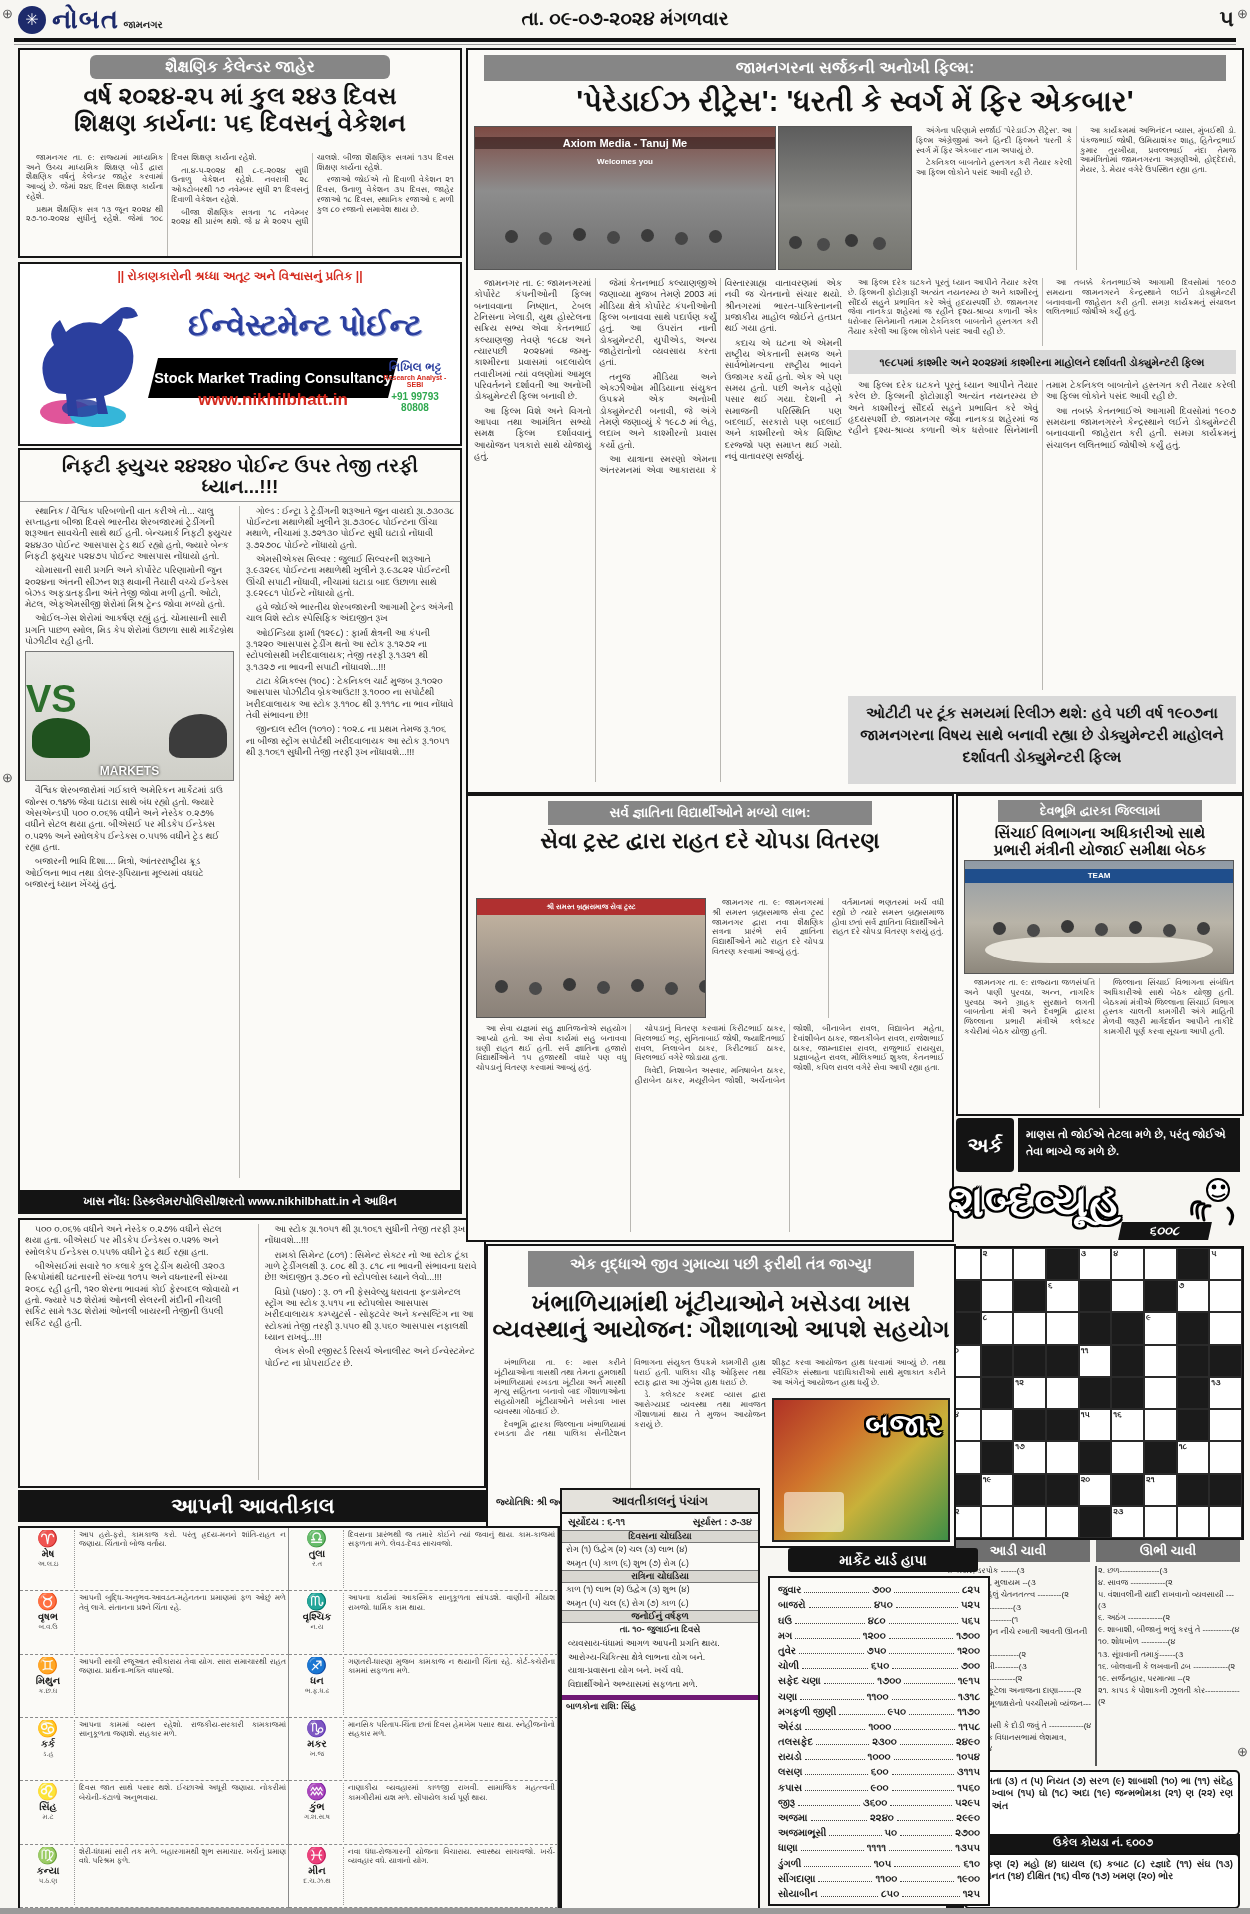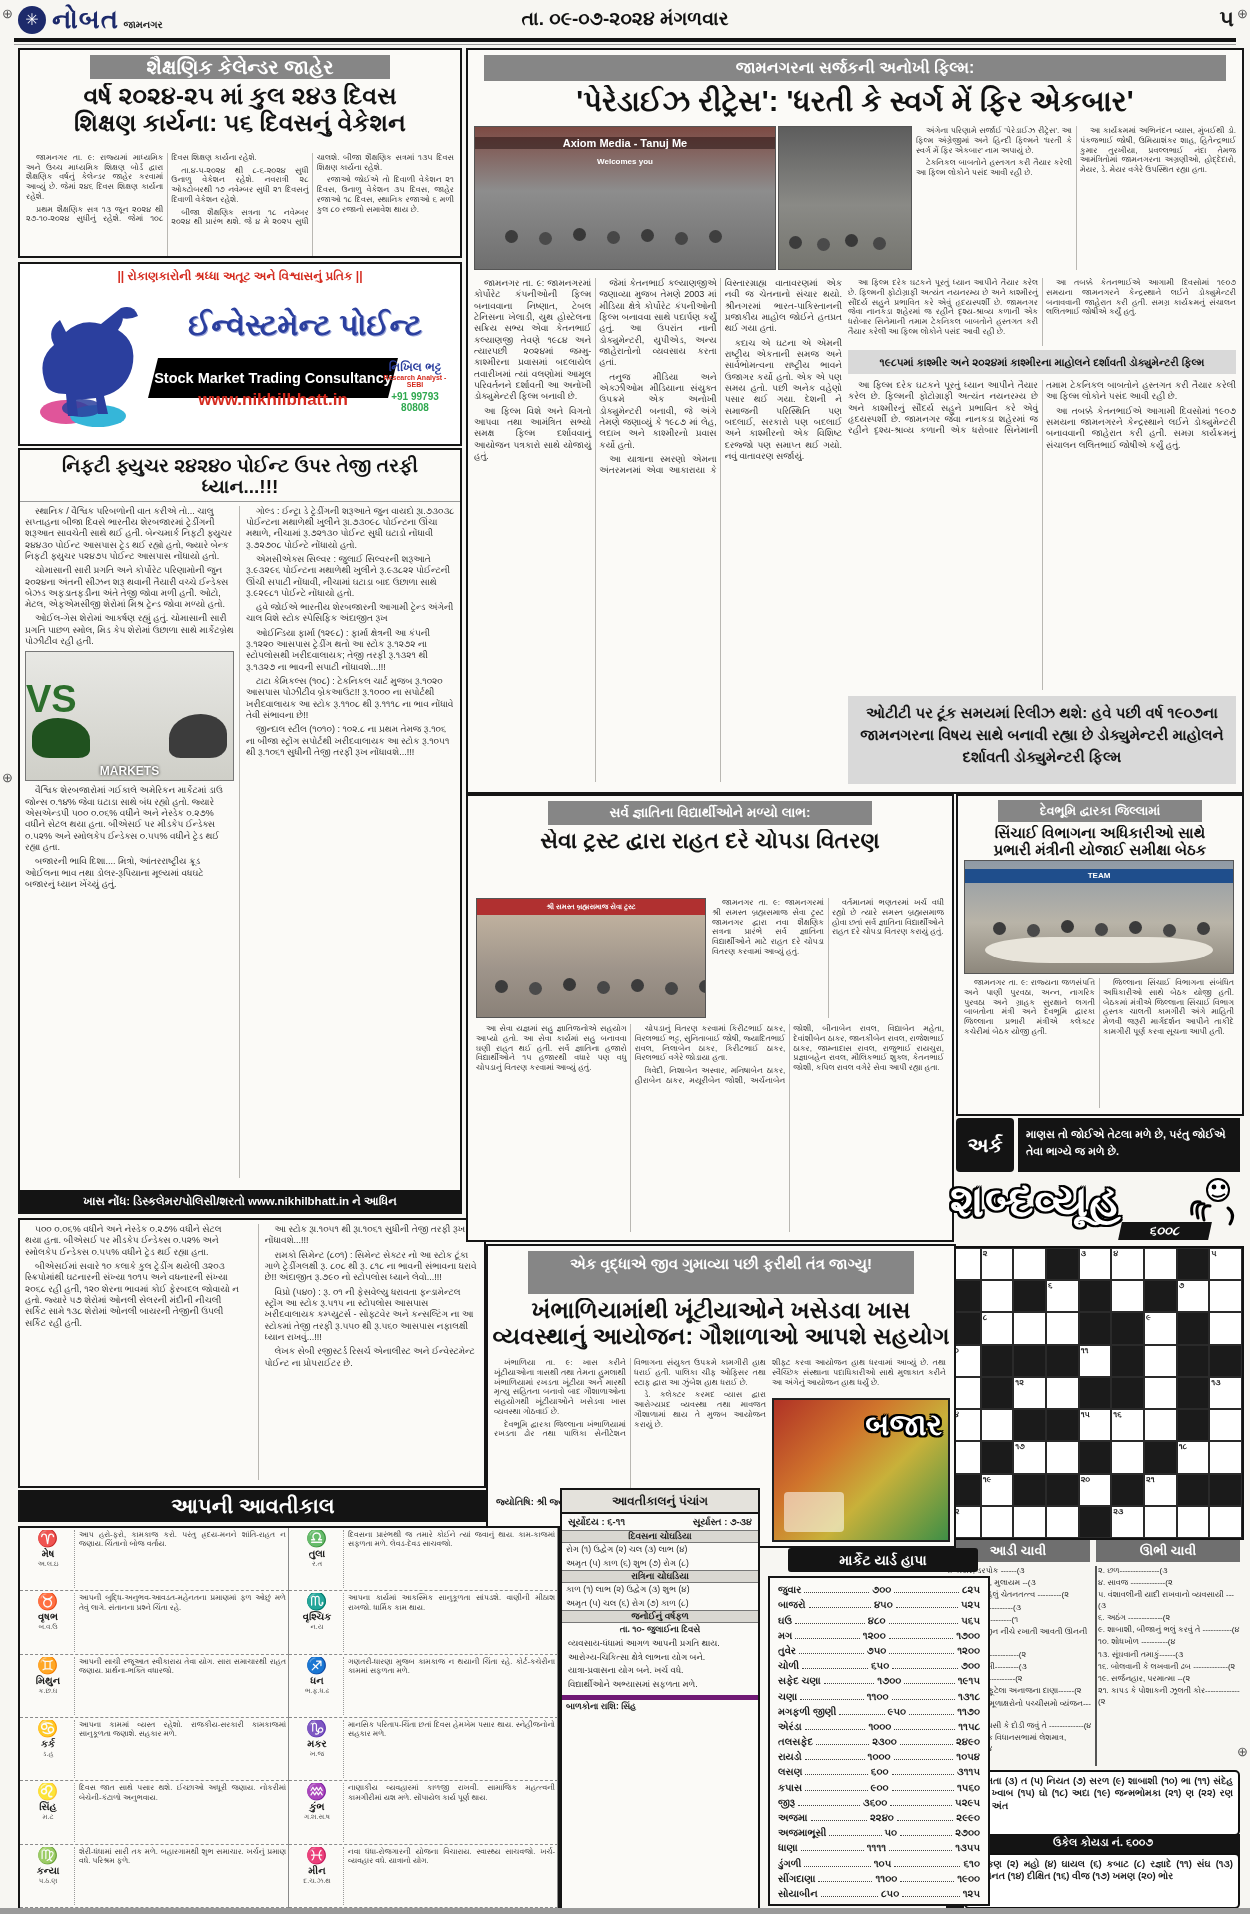--- a/index.html
+++ b/index.html
@@ -61,21 +61,21 @@
   </div>
   <div class="abs" style="right:16px;top:6px;font-size:22px;font-weight:bold;">૫</div>
   <div class="abs" style="left:14px;top:38px;width:1222px;height:4px;background:#141414;"></div>
   <div class="abs" style="left:14px;top:44px;width:1222px;height:1px;background:#9b9b9b;"></div>
   <div class="regmark" style="left:2px;top:6px;">⊕</div>
   <div class="regmark" style="right:2px;top:6px;">⊕</div>
   <div class="regmark" style="left:2px;top:770px;">⊕</div>
   <div class="regmark" style="right:2px;top:1744px;">⊕</div>
 
   <div class="box" style="left:18px;top:48px;width:440px;height:206px;">
-    <div class="kicker" style="margin:5px 70px 0 70px;height:24px;font-size:20px;line-height:24px;">શૈક્ષણિક કેલેન્ડર જાહેર</div>
+    <div class="kicker" style="margin:5px 70px 0 70px;height:24px;font-size:16px;line-height:24px;border-radius:6px;">શૈક્ષણિક કેલેન્ડર જાહેર</div>
     <div class="headline" style="font-size:24px;margin-top:4px;">
       <div>વર્ષ ૨૦૨૪-૨૫ માં કુલ ૨૪૩ દિવસ</div>
       <div>શિક્ષણ કાર્યના: ૫૬ દિવસનું વેકેશન</div>
     </div>
     <div class="cols tiny" id="edu-body" style="column-count:3;margin:16px 6px;height:104px;">
         <p class="p">જામનગર તા. ૯: રાજ્યમાં માધ્યમિક અને ઉચ્ચ માધ્યમિક શિક્ષણ બોર્ડ દ્વારા શૈક્ષણિક વર્ષનું કેલેન્ડર જાહેર કરવામાં આવ્યું છે. જેમાં ૨૪૬ દિવસ શિક્ષણ કાર્યના રહેશે.</p>
         <p class="p">પ્રથમ શૈક્ષણિક સત્ર ૧૩ જૂન ૨૦૨૪ થી ૨૭-૧૦-૨૦૨૪ સુધીનું રહેશે. જેમાં ૧૦૮ દિવસ શિક્ષણ કાર્યના રહેશે.</p>
         <p class="p">તા.૪-૫-૨૦૨૪ થી ૮-૬-૨૦૨૪ સુધી ઉનાળુ વેકેશન રહેશે. નવરાત્રી ૨૮ ઓક્ટોબરથી ૧૭ નવેમ્બર સુધી ૨૧ દિવસનું દિવાળી વેકેશન રહેશે.</p>
         <p class="p">બીજા શૈક્ષણિક સત્રના ૧૮ નવેમ્બર ૨૦૨૪ થી પ્રારંભ થશે. જે ૪ મે ૨૦૨૫ સુધી ચાલશે. બીજા શૈક્ષણિક સત્રમાં ૧૩૫ દિવસ શિક્ષણ કાર્યના રહેશે.</p>
         <p class="p">રજાઓ જોઈએ તો દિવાળી વેકેશન ૨૧ દિવસ, ઉનાળુ વેકેશન ૩૫ દિવસ, જાહેર રજાઓ ૧૮ દિવસ, સ્થાનિક રજાઓ ૬ મળી કુલ ૮૦ રજાનો સમાવેશ થાય છે.</p>
@@ -411,21 +411,21 @@
   <div class="blackband" style="position:absolute;left:966px;top:1834px;width:274px;height:27px;font-size:11px;line-height:17px;">ઉકેલ કોયડા નં. ૬૦૦૭</div>
   <div class="abs" style="left:946px;top:1853px;width:294px;display:flex;">
     <div class="vlab">ઊ
 ભી
 ચા
 વી</div>
     <div class="ansbox" style="height:46px;">(૧) કણ (૨) મહો (૪) ઘાયલ (૬) કબાટ (૮) રજ્ઞાદે (૧૧) સંઘ (૧૩) બદદાનત (૧૪) દીક્ષિત (૧૬) વીજ (૧૭) ખમણ (૨૦) ભોર</div>
   </div>
 
   <div class="box" style="left:486px;top:1244px;width:466px;height:300px;">
-    <div class="kicker" style="margin:5px 40px 0 40px;height:43px;font-size:15px;line-height:26px;text-align:center;">એક વૃદ્ધાએ જીવ ગુમાવ્યા પછી ફરીથી તંત્ર જાગ્યુ!</div>
+    <div class="kicker" style="margin:5px 40px 0 40px;height:36px;font-size:15px;line-height:26px;text-align:center;">એક વૃદ્ધાએ જીવ ગુમાવ્યા પછી ફરીથી તંત્ર જાગ્યુ!</div>
     <div class="headline" style="font-size:23px;margin-top:4px;">
       <div>ખંભાળિયામાંથી ખૂંટીયાઓને ખસેડવા ખાસ</div>
       <div>વ્યવસ્થાનું આયોજન: ગૌશાળાઓ આપશે સહયોગ</div>
     </div>
     <div class="cols tiny flow" style="position:absolute;left:6px;top:112px;width:272px;height:182px;column-count:2;">
         <p class="p">ખંભાળિયા તા. ૯: ખાસ કરીને ખૂંટીયાઓના ત્રાસથી તથા તેમના હુમલાથી ખંભાળિયામાં રખડતા ખૂંટીયા અને મારથી મૃત્યુ સહિતના બનાવો બાદ ગૌશાળાઓના સહયોગથી ખૂંટીયાઓને ખસેડવા ખાસ વ્યવસ્થા ગોઠવાઈ છે.</p>
         <p class="p">દેવભૂમિ દ્વારકા જિલ્લાના ખંભાળિયામાં રખડતા ઢોર તથા પાલિકા સેનીટેશન વિભાગના સંયુક્ત ઉપક્રમે કામગીરી હાથ ધરાઈ હતી. પાલિકા ચીફ ઓફિસર તથા સ્ટાફ દ્વારા આ ઝુંબેશ હાથ ધરાઈ છે.</p>
         <p class="p">ડે. કલેક્ટર કરમદ વ્યાસ દ્વારા આરોગ્યપ્રદ વ્યવસ્થા તથા માવજત ગૌશાળામાં થાય તે મુજબ આયોજન કરાયું છે.</p>
       </div>
     <div class="p tiny" style="position:absolute;left:284px;top:112px;width:174px;height:38px;overflow:hidden;font-size:8px;text-align:justify;">શીફ્ટ કરવા આયોજન હાથ ધરવામાં આવ્યું છે. તથા સ્વૈચ્છિક સંસ્થાના પદાધિકારીઓ સાથે મુલાકાત કરીને આ અંગેનું આયોજન હાથ ધર્યું છે.</div>

